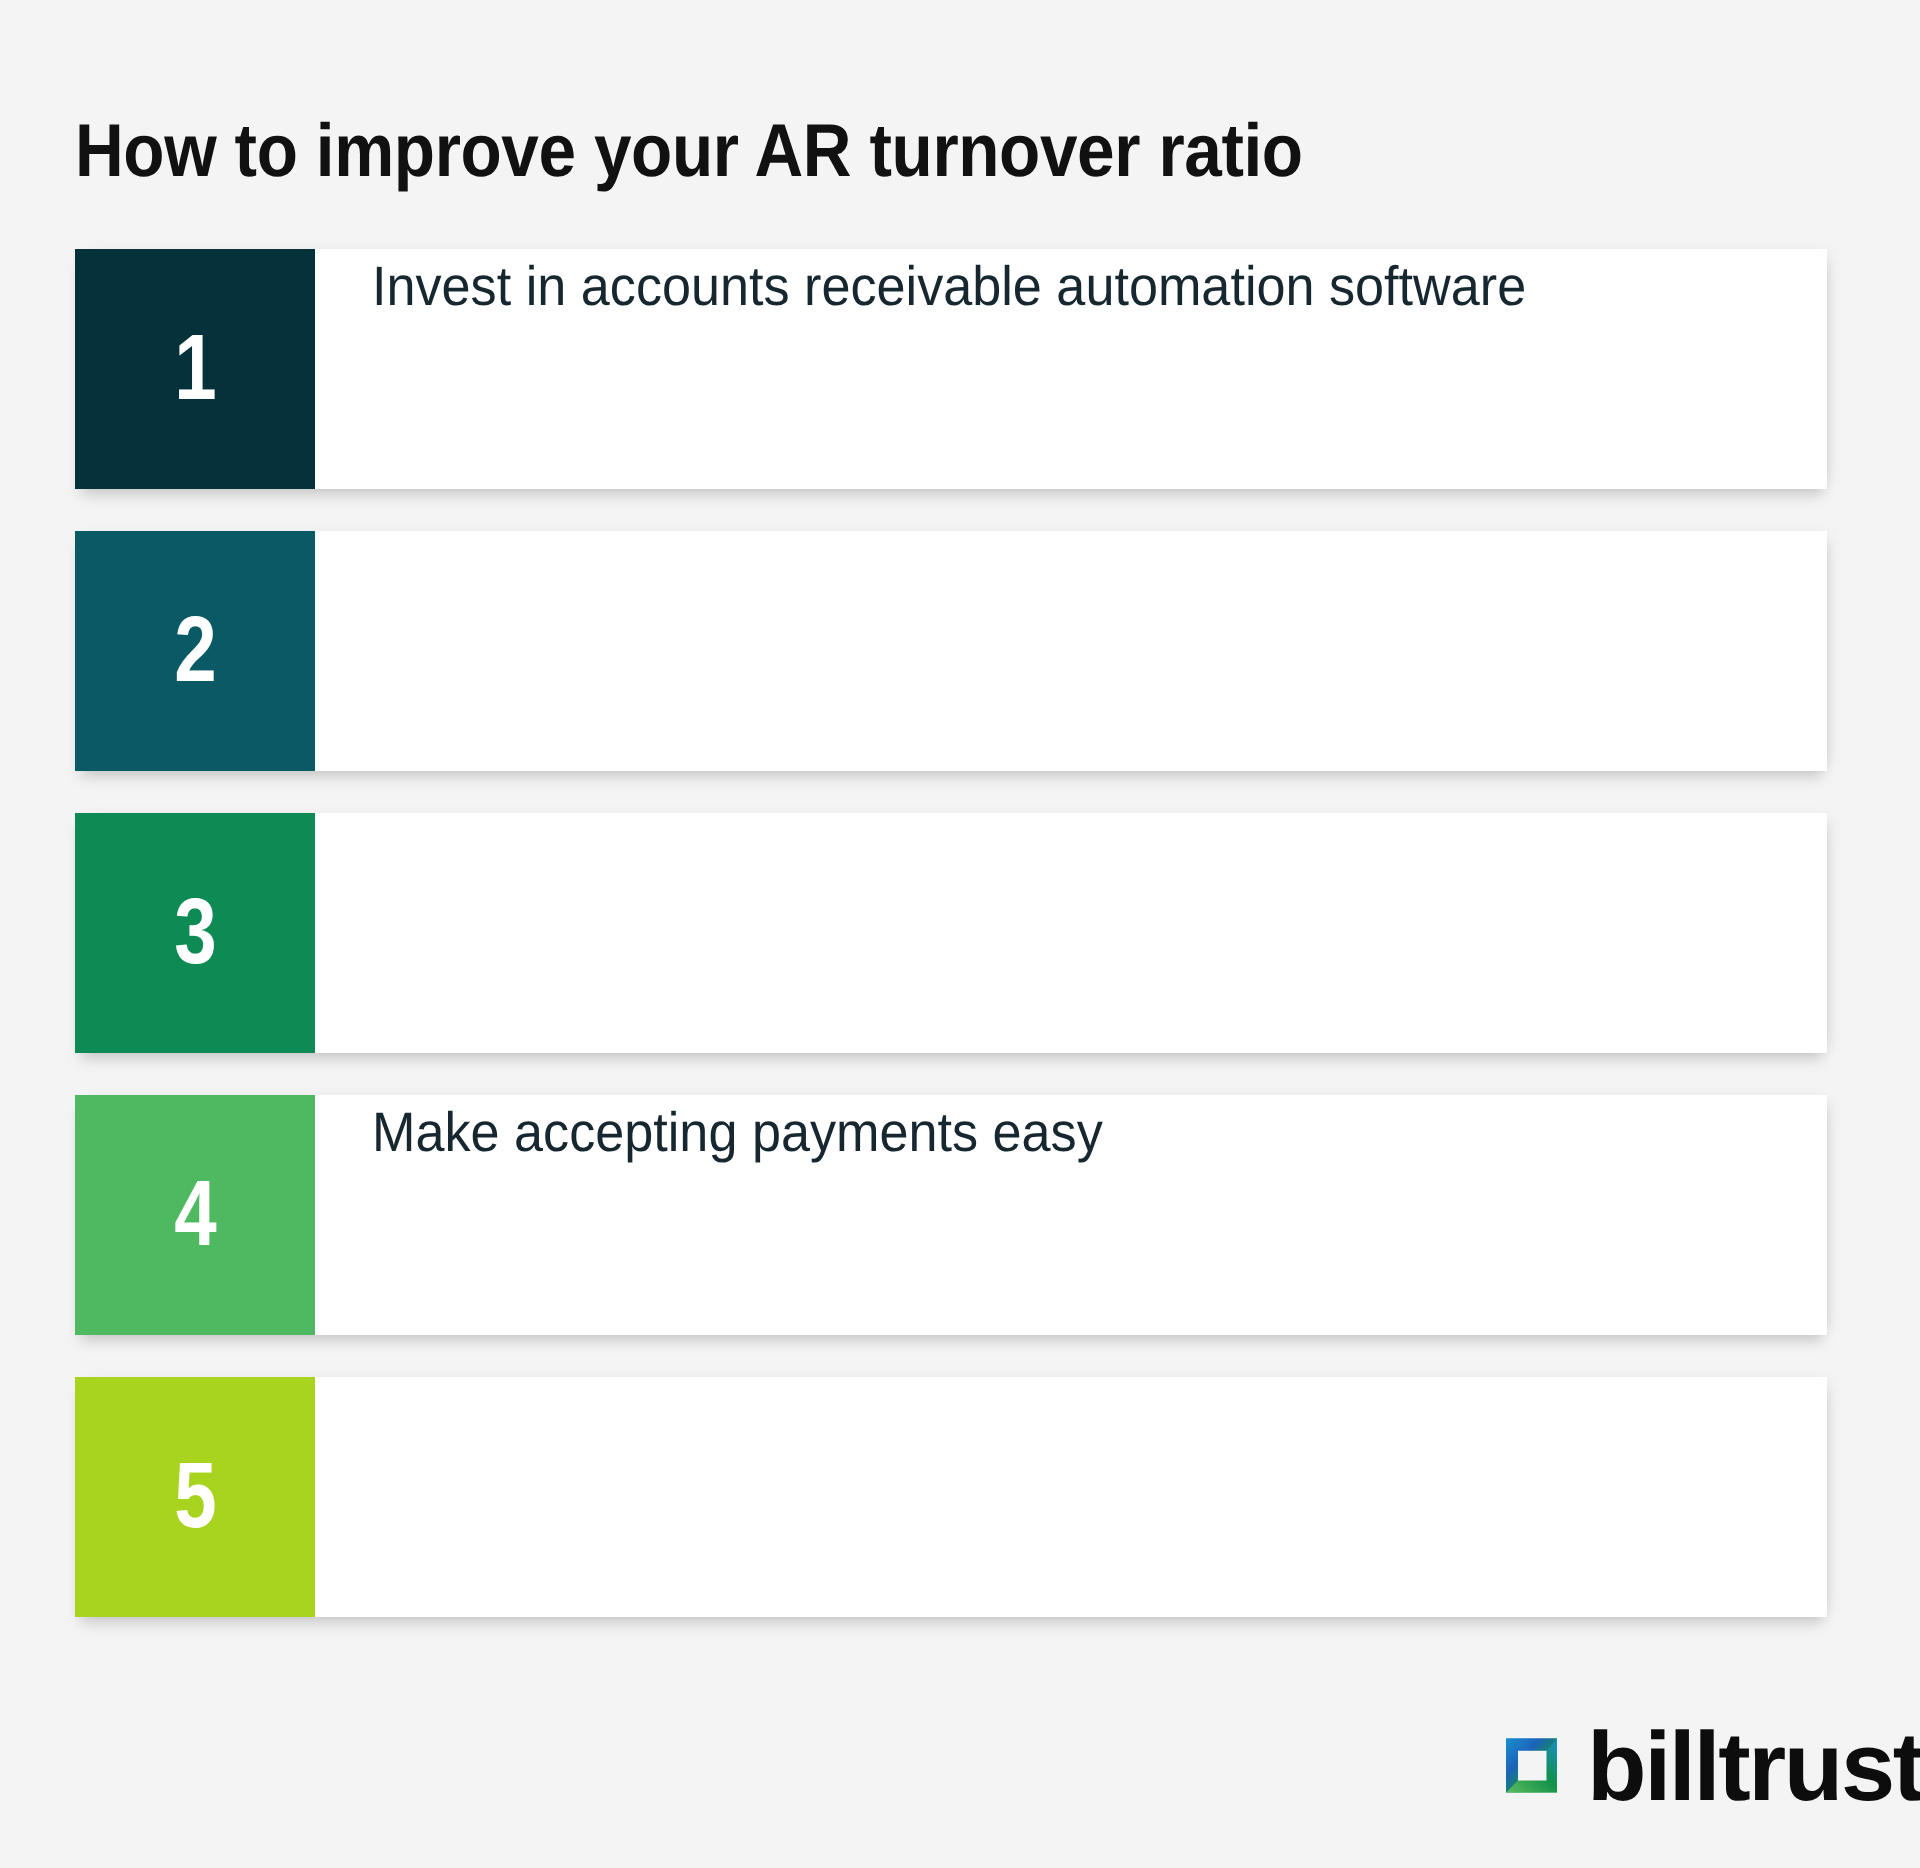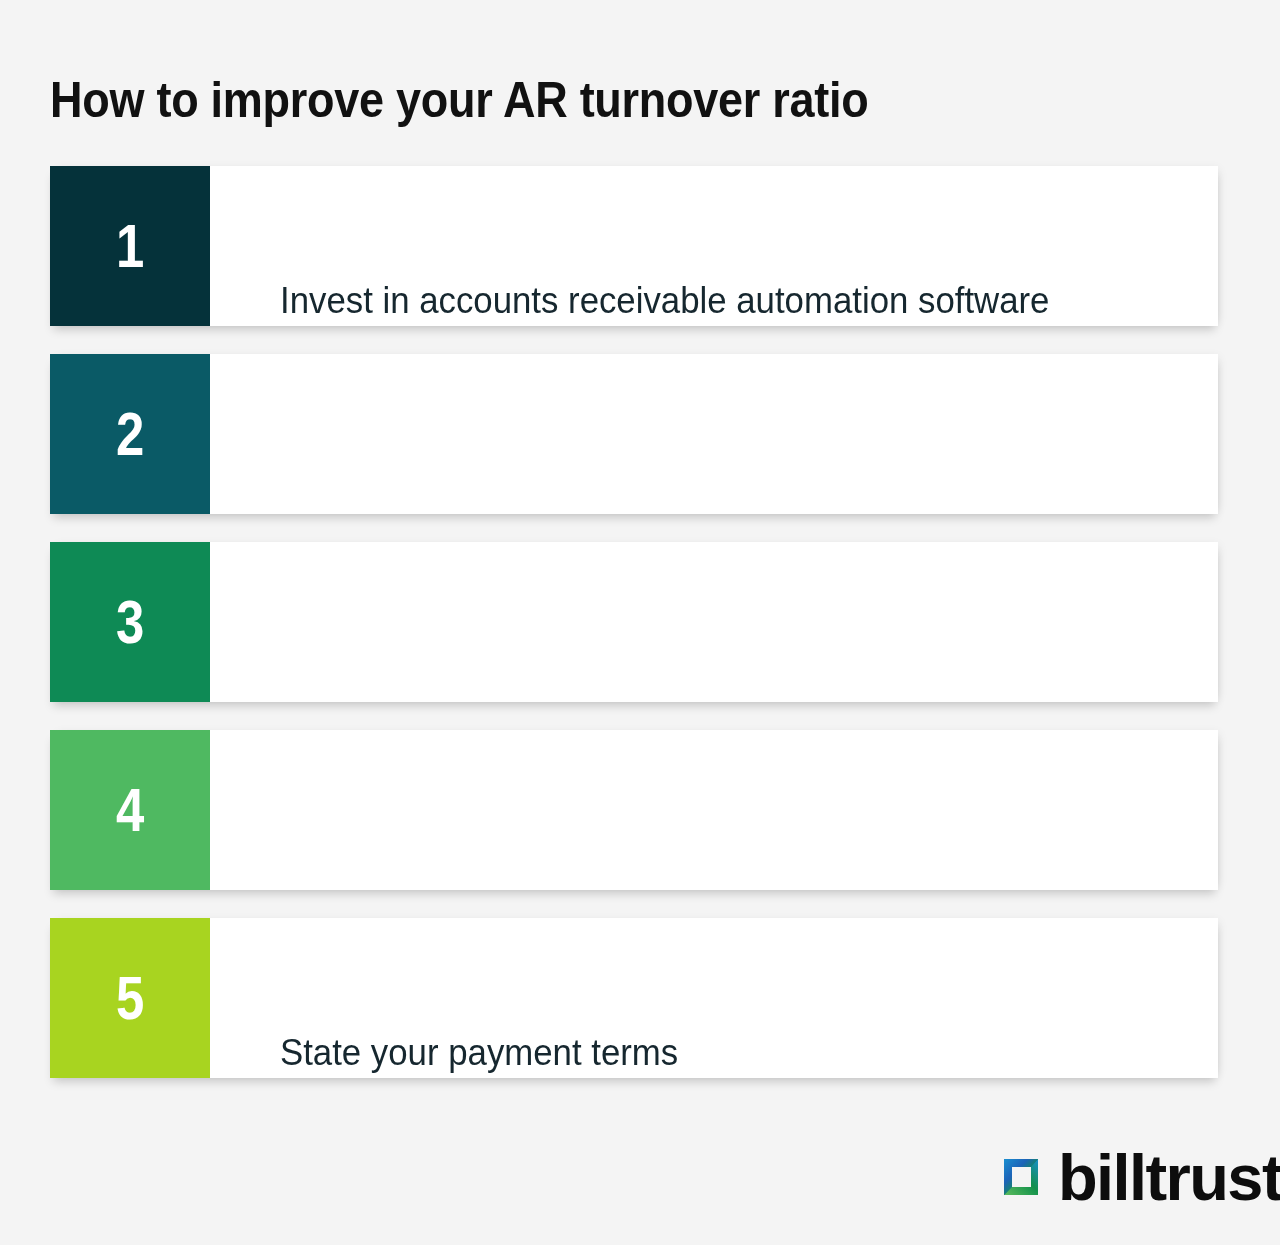--- a/index.html
+++ b/index.html
@@ -78,25 +78,24 @@
     color: #ffffff;
     line-height: 1;
     transform: scaleX(0.82);
     transform-origin: center center;
     display: block;
   }
 
   .row-text {
     flex: 1 1 auto;
     display: flex;
-    align-items: flex-end;
+    align-items: flex-start;
     padding-left: 38px;
     padding-right: 36px;
     box-sizing: border-box;
-    margin-left: 32px;
   }
 
   .row-label {
     font-family: "Liberation Sans Narrow", "Liberation Sans", sans-serif;
     font-size: 37px;
     line-height: 50px;
     color: #16272f;
     font-weight: normal;
     transform: scaleX(0.94);
     transform-origin: left center;
@@ -157,28 +156,28 @@
     <div class="row" style="background: rgb(255, 255, 255);">
       <div class="num-block" style="background: rgb(14, 138, 85);">
         <span class="num">3</span>
       </div>
     </div>
 
     <div class="row" style="background: rgb(255, 255, 255);">
       <div class="num-block" style="background: rgb(79, 185, 97);">
         <span class="num">4</span>
       </div>
+      <div class="row-text">
+        <span class="row-label" style="color: rgb(22, 39, 47);">Make accepting payments easy</span>
+      </div>
     </div>
 
     <div class="row" style="background: rgb(255, 255, 255);">
       <div class="num-block" style="background: rgb(168, 212, 32);">
         <span class="num">5</span>
-      </div>
-      <div class="row-text">
-        <span class="row-label" style="color: rgb(22, 39, 47);">State your payment terms</span>
       </div>
     </div>
 
   </div>
 
   <div class="logo">
     <svg class="logo-mark" viewBox="0 0 46 46">
       <defs>
         <linearGradient id="btgrad" x1="0" y1="0" x2="1" y2="1">
           <stop offset="0%" stop-color="#1a8fd0"></stop>

